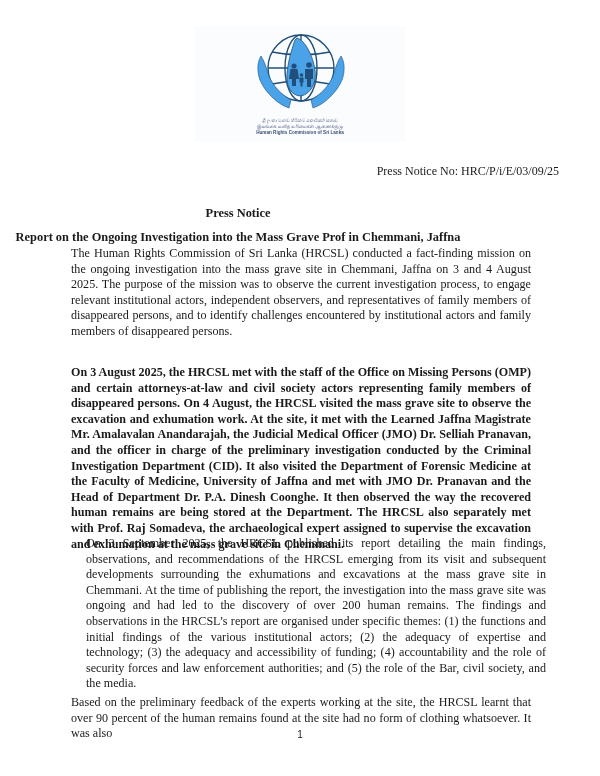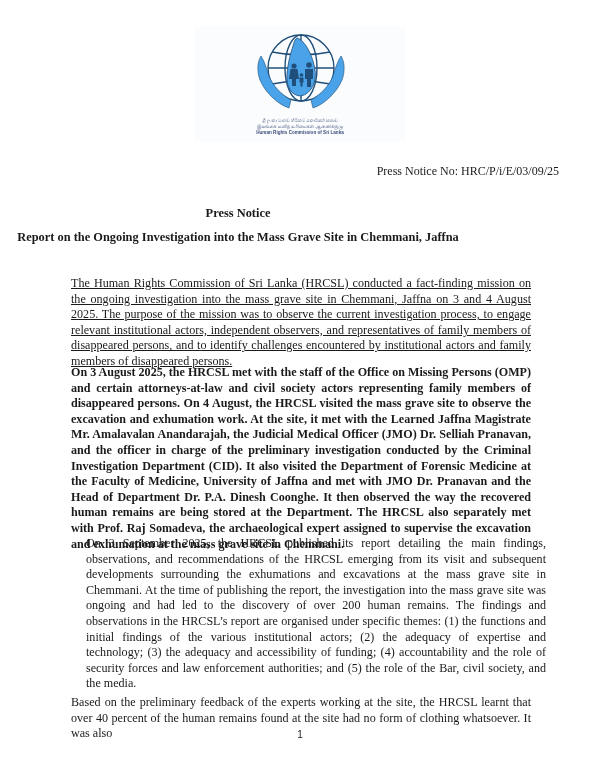--- a/index.html
+++ b/index.html
@@ -65,21 +65,21 @@
     .title.t2 { top: 230px; }
     .para {
       position: absolute;
       left: 71px;
       width: 460px;
       font-size: 12.1px;
       line-height: 15.6px;
       text-align: justify;
       margin: 0;
     }
-    .para.p1 { top: 276px; text-decoration: underline; }
+    .para.p1 { top: 246px; }
     .para.p2 { top: 365px; font-weight: bold; }
     .para.p3 { top: 536px; margin-left: 15px; }
     .para.p4 { top: 695px; }
     .page-num {
       position: absolute;
       left: 0;
       width: 600px;
       top: 729px;
       text-align: center;
       font-size: 10px;
@@ -116,20 +116,20 @@
     <path d="M88 26 C84 32 82 40 80 46 C76 56 68 64 58 70 L60 78 C72 74 84 62 89 50 C92 42 92 32 88 26 Z" fill="#4aa3e8" stroke="#1f4f7a" stroke-width="0.6"></path>
   </svg>
   <div class="logo-line l1">ශ්‍රී ලංකා මානව හිමිකම් කොමිෂන් සභාව</div>
   <div class="logo-line l2">இலங்கை மனித உரிமைகள் ஆணைக்குழு</div>
   <div class="logo-line l3">Human Rights Commission of Sri Lanka</div>
 </div>
 
 <div class="notice-no">Press Notice No: HRC/P/i/E/03/09/25</div>
 
 <div class="title t1">Press Notice</div>
-<div class="title t2">Report on the Ongoing Investigation into the Mass Grave Site in Chemmani, Jaffna</div>
+<div class="title t2">Report on the Ongoing Investigation into the Mass Grave Prof in Chemmani, Jaffna</div>
 
 <p class="para p1">The Human Rights Commission of Sri Lanka (HRCSL) conducted a fact-finding mission on the ongoing investigation into the mass grave site in Chemmani, Jaffna on 3 and 4 August 2025. The purpose of the mission was to observe the current investigation process, to engage relevant institutional actors, independent observers, and representatives of family members of disappeared persons, and to identify challenges encountered by institutional actors and family members of disappeared persons.</p>
 <p class="para p2">On 3 August 2025, the HRCSL met with the staff of the Office on Missing Persons (OMP) and certain attorneys-at-law and civil society actors representing family members of disappeared persons. On 4 August, the HRCSL visited the mass grave site to observe the excavation and exhumation work. At the site, it met with the Learned Jaffna Magistrate Mr. Amalavalan Anandarajah, the Judicial Medical Officer (JMO) Dr. Selliah Pranavan, and the officer in charge of the preliminary investigation conducted by the Criminal Investigation Department (CID). It also visited the Department of Forensic Medicine at the Faculty of Medicine, University of Jaffna and met with JMO Dr. Pranavan and the Head of Department Dr. P.A. Dinesh Coonghe. It then observed the way the recovered human remains are being stored at the Department. The HRCSL also separately met with Prof. Raj Somadeva, the archaeological expert assigned to supervise the excavation and exhumation at the mass grave site in Chemmani.</p>
 <p class="para p3">On 3 September 2025, the HRCSL published its report detailing the main findings, observations, and recommendations of the HRCSL emerging from its visit and subsequent developments surrounding the exhumations and excavations at the mass grave site in Chemmani. At the time of publishing the report, the investigation into the mass grave site was ongoing and had led to the discovery of over 200 human remains. The findings and observations in the HRCSL’s report are organised under specific themes: (1) the functions and initial findings of the various institutional actors; (2) the adequacy of expertise and technology; (3) the adequacy and accessibility of funding; (4) accountability and the role of security forces and law enforcement authorities; and (5) the role of the Bar, civil society, and the media.</p>
-<p class="para p4">Based on the preliminary feedback of the experts working at the site, the HRCSL learnt that over 40 percent of the human remains found at the site had no form of clothing whatsoever. It was also</p>
+<p class="para p4">Based on the preliminary feedback of the experts working at the site, the HRCSL learnt that over 90 percent of the human remains found at the site had no form of clothing whatsoever. It was also</p>
 
 <div class="page-num">1</div>
 
 </body></html>

